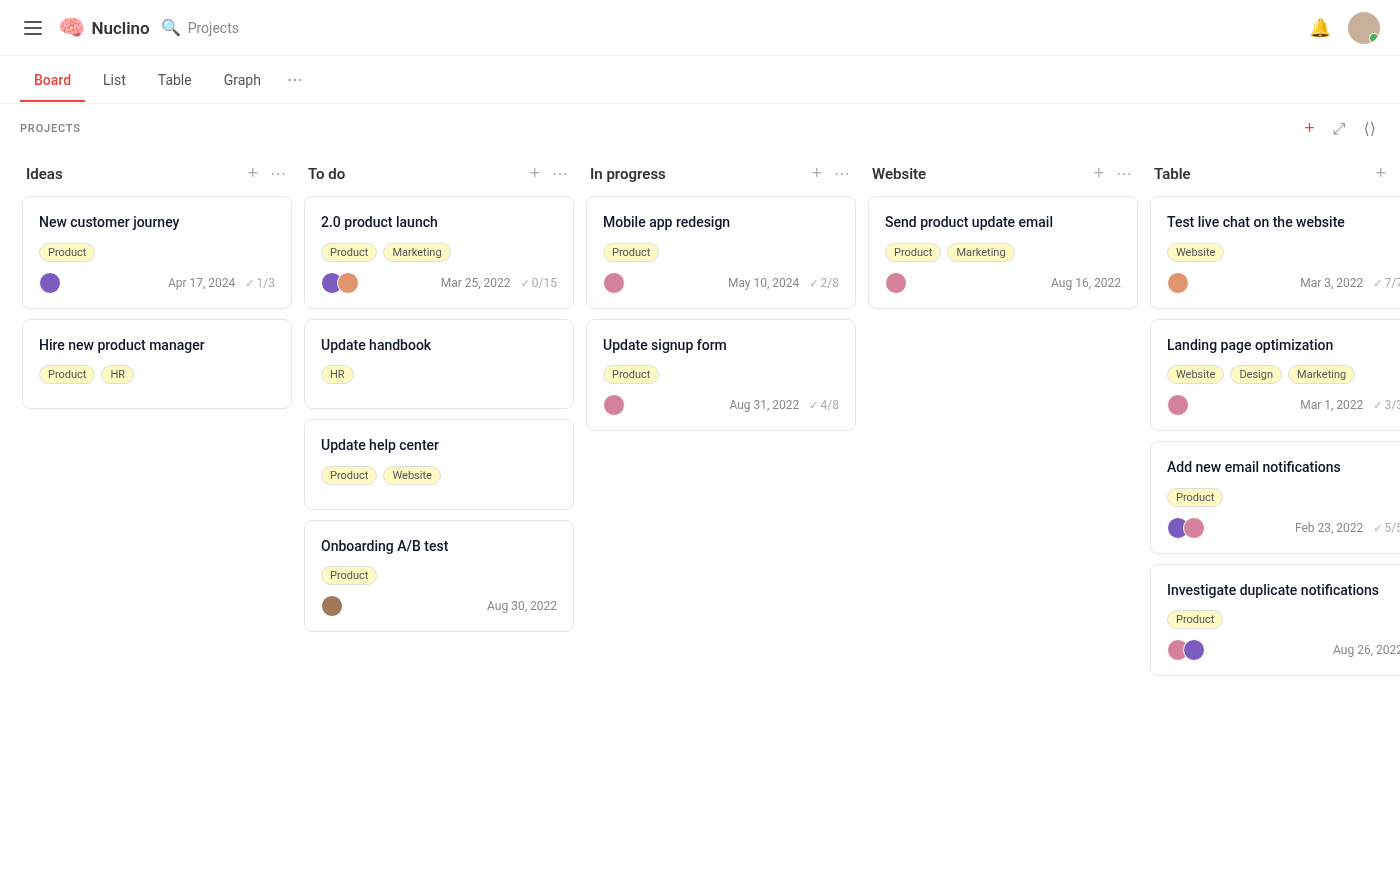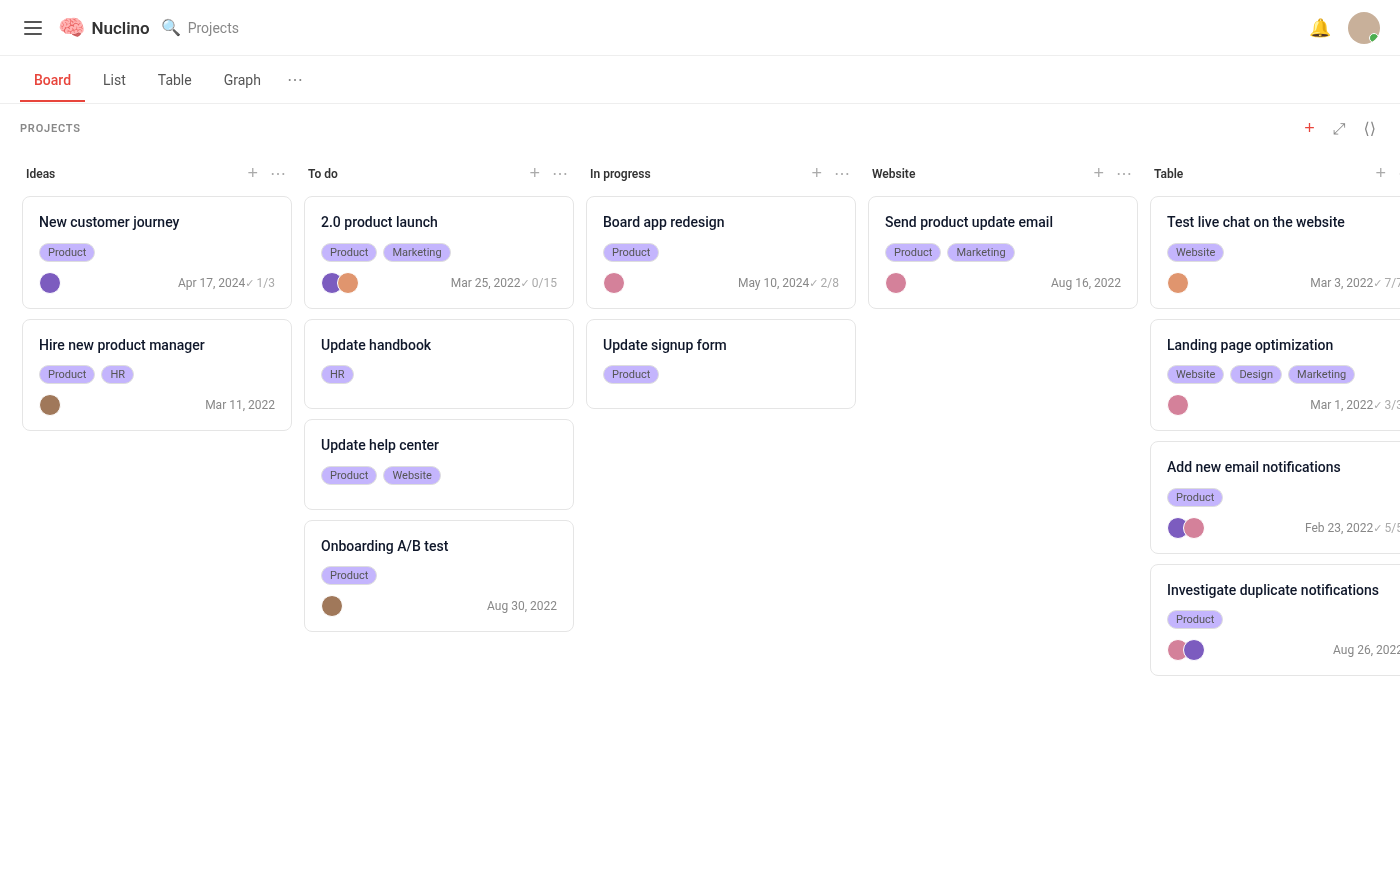--- a/index.html
+++ b/index.html
@@ -51,44 +51,44 @@
       height: calc(100vh - 140px);
     }
     .column {
       min-width: 270px; max-width: 270px; margin: 0 6px;
       display: flex; flex-direction: column; gap: 0;
     }
     .column-header {
       display: flex; align-items: center; justify-content: space-between;
       padding: 8px 4px 10px; position: sticky; top: 0; background: #fff; z-index: 1;
     }
-    .column-title { font-weight: 600; font-size: 12px; color: #333; }
+    .column-title { font-weight: 600; font-size: 15px; color: #333; }
     .column-actions { display: flex; gap: 8px; align-items: center; }
     .col-action-btn { background: none; border: none; cursor: pointer; color: #aaa; font-size: 16px; padding: 2px; }
     .col-add-btn { color: #aaa; font-size: 18px; font-weight: 300; }
 
     
     .card {
       background: #fff; border: 1px solid #e5e5e5; border-radius: 8px;
       padding: 16px 16px 14px; margin-bottom: 10px; cursor: pointer;
     }
     .card-title { font-size: 14px; font-weight: 500; color: #0f172a; line-height: 1.4; margin-bottom: 10px; }
     .card-tags { display: flex; gap: 6px; flex-wrap: wrap; margin-bottom: 10px; }
     .tag {
       font-size: 11px; padding: 2px 8px; border-radius: 12px;
-      border: 1px solid #ddd; color: #555; background: #c4b5fd;
+      border: 1px solid #ddd; color: #555; background: #fef9c3;
     }
     .card-footer { display: flex; align-items: center; justify-content: space-between; }
     .card-avatars { display: flex; }
     .card-avatar {
       width: 22px; height: 22px; border-radius: 50%;
       border: 1.5px solid #fff; margin-right: -6px;
       overflow: hidden; background: #c8b09a;
     }
-    .card-meta { display: flex; align-items: center; }
+    .card-meta { display: flex; align-items: center; gap: 10px; }
     .card-date { font-size: 12px; color: #888; }
     .card-checks { font-size: 12px; color: #aaa; }
     .check-icon { font-size: 11px; color: #aaa; margin-right: 2px; }
     .card-comment { font-size: 12px; color: #aaa; display: flex; align-items: center; gap: 3px; }
 
     
     .av-purple { background: #7c5cbf; }
     .av-orange { background: #e0956e; }
     .av-pink { background: #d4819a; }
     .av-brown { background: #a0785a; }
@@ -158,28 +158,20 @@
             <span class="card-checks"><span class="check-icon">✓</span>1/3</span>
           </div>
         </div>
       </div>
       <div class="card">
         <div class="card-title">Hire new product manager</div>
         <div class="card-tags">
           <span class="tag">Product</span>
           <span class="tag">HR</span>
         </div>
-        <div class="card-footer">
-          <div class="card-avatars">
-            <div class="card-avatar av-brown"></div>
-          </div>
-          <div class="card-meta">
-            <span class="card-date">Mar 11, 2022</span>
-          </div>
-        </div>
       </div>
     </div>
     <div class="column">
       <div class="column-header">
         <span class="column-title">To do</span>
         <div class="column-actions">
           <button class="col-action-btn col-add-btn">+</button>
           <button class="col-action-btn">⋯</button>
         </div>
       </div>
@@ -230,38 +222,47 @@
     </div>
     <div class="column">
       <div class="column-header">
         <span class="column-title">In progress</span>
         <div class="column-actions">
           <button class="col-action-btn col-add-btn">+</button>
           <button class="col-action-btn">⋯</button>
         </div>
       </div>
       <div class="card">
-        <div class="card-title">Board app redesign</div>
+        <div class="card-title">Mobile app redesign</div>
         <div class="card-tags">
           <span class="tag">Product</span>
         </div>
         <div class="card-footer">
           <div class="card-avatars">
             <div class="card-avatar av-pink"></div>
           </div>
           <div class="card-meta">
             <span class="card-date">May 10, 2024</span>
             <span class="card-checks"><span class="check-icon">✓</span>2/8</span>
           </div>
         </div>
       </div>
       <div class="card">
         <div class="card-title">Update signup form</div>
         <div class="card-tags">
           <span class="tag">Product</span>
+        </div>
+        <div class="card-footer">
+          <div class="card-avatars">
+            <div class="card-avatar av-pink"></div>
+          </div>
+          <div class="card-meta">
+            <span class="card-date">Aug 31, 2022</span>
+            <span class="card-checks"><span class="check-icon">✓</span>4/8</span>
+          </div>
         </div>
       </div>
     </div>
     <div class="column">
       <div class="column-header">
         <span class="column-title">Website</span>
         <div class="column-actions">
           <button class="col-action-btn col-add-btn">+</button>
           <button class="col-action-btn">⋯</button>
         </div>

